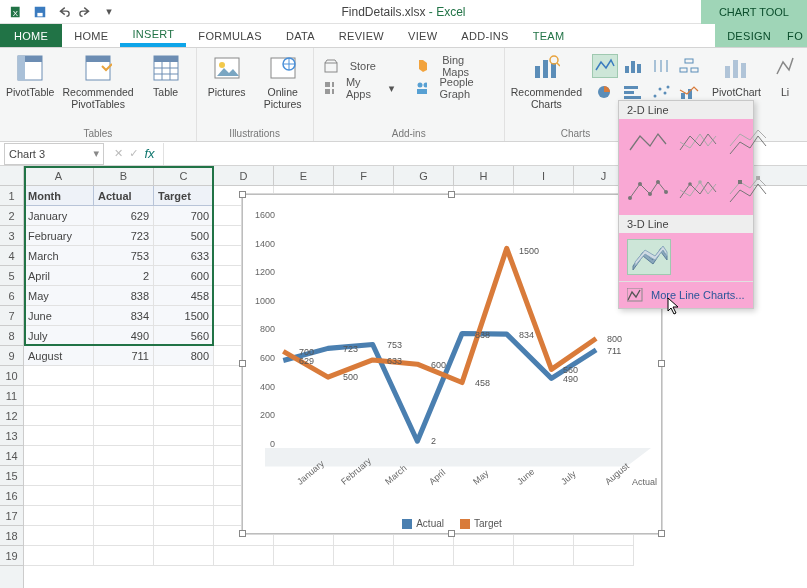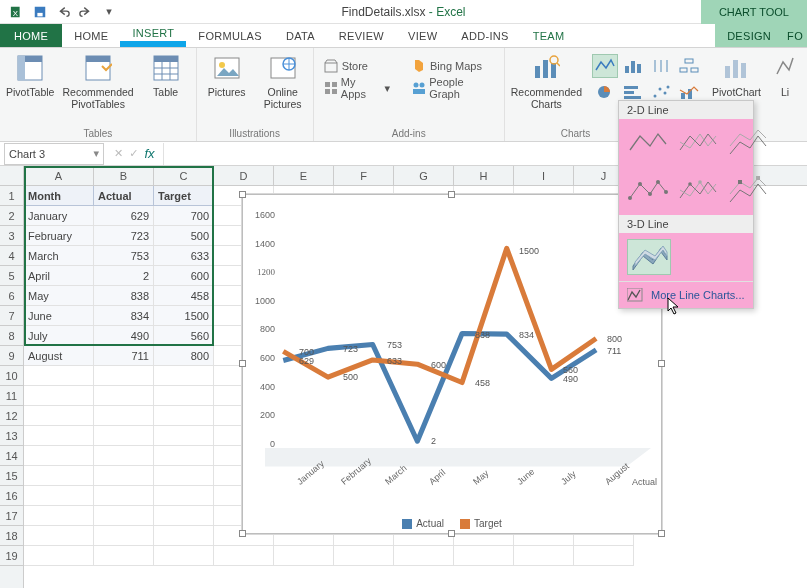--- a/index.html
+++ b/index.html
@@ -11,34 +11,34 @@
   .qat-btn { width:22px; height:20px; display:flex; align-items:center; justify-content:center; color:#555;}
   .qat-btn svg { width:14px; height:14px; }
   .title-center { position:absolute; left:50%; transform:translateX(-50%); color:#217346; font-size:12px;}
   .title-center .docname { color:#444; }
   .chart-tool { position:absolute; right:0; top:0; height:24px; background:#9fd5b7; color:#0a4d2b; padding:0 18px; font-size:11px; display:flex; align-items:center;}
 
   
   .tabs { height:24px; background:#fff; display:flex; align-items:stretch; border-bottom:1px solid #d4d4d4;}
   .tab { padding:0 12px; font-size:11px; color:#444; display:flex; align-items:center; cursor:pointer; letter-spacing:.3px;}
   .tab.file { background:#217346; color:#fff; padding:0 14px;}
-  .tab.active { color:#217346; border-bottom:6px solid #0ea5e9;}
+  .tab.active { color:#217346; border-bottom:4px solid #0ea5e9;}
   .tab.green { color:#217346;}
   .tabs-right { margin-left:auto; display:flex;}
   .tab.design { background:#9fd5b7; color:#0a4d2b;}
 
   
   .ribbon { height:94px; background:#f5f6f6; border-bottom:1px solid #d4d4d4; display:flex; position:relative;}
   .rgrp { border-right:1px solid #e1e1e1; padding:4px 6px 2px; display:flex; flex-direction:column; justify-content:space-between;}
   .rgrp .btns { display:flex; gap:8px;}
   .bigbtn { display:flex; flex-direction:column; align-items:center; gap:2px; min-width:48px; cursor:pointer;}
   .bigbtn .ico { width:32px; height:32px; display:flex; align-items:center; justify-content:center;}
   .bigbtn .lbl { font-size:10.5px; text-align:center; line-height:12px; color:#444;}
   .grplabel { font-size:10px; color:#777; text-align:center; padding-top:2px;}
-  .minibtn { display:flex; align-items:center; gap:4px; font-size:11px; color:#555; cursor:pointer; height:20px; padding:0 4px;}
+  .minibtn { display:flex; align-items:center; gap:12px; font-size:11px; color:#555; cursor:pointer; height:20px; padding:0 4px;}
   .addins-col { display:flex; flex-direction:column; gap:2px; padding-top:4px;}
   .chartgrid { display:grid; grid-template-columns:repeat(4,26px); grid-template-rows:repeat(2,24px); gap:2px; padding:2px;}
   .chartcell { border:1px solid transparent; display:flex; align-items:center; justify-content:center; cursor:pointer; color:#618396;}
   .chartcell.active { background:#cde6d8; border:1px solid #9fc9b0;}
 
   
   .linedrop { position:absolute; top:52px; left:618px; width:136px; background:#f9a8d4; border:1px solid #c8c8c8; box-shadow:2px 2px 6px rgba(0,0,0,.2); z-index:50;}
   .linedrop .sec-title { background:#eee; padding:3px 8px; font-size:11px; color:#444;}
   .linedrop .row { display:flex; padding:6px 8px; gap:8px;}
   .lineopt { width:44px; height:36px; border:1px solid transparent; display:flex; align-items:center; justify-content:center; cursor:pointer;}
@@ -691,21 +691,21 @@
     <div class="selborder" style="left:0px;top:0px;width:190px;height:180px"></div>
 
     <div class="chartobj">
       <div class="yaxis" id="yaxis">
           <div style="top: 238.8px;">0</div>
           <div style="top: 210.2px;">200</div>
           <div style="top: 181.6px;">400</div>
           <div style="top: 153px;">600</div>
           <div style="top: 124.4px;">800</div>
           <div style="top: 95.8px;">1000</div>
-          <div style="top: 67.2px; font-family: Liberation Serif, serif;">1200</div>
+          <div style="top: 67.2px;">1200</div>
           <div style="top: 38.6px;">1400</div>
           <div style="top: 10px;">1600</div>
         </div>
       <div class="plot">
         <svg class="linechart" id="linesvg" viewBox="0 0 380 260" preserveAspectRatio="none">
             <path d="M0 239.20000000000002 L380 239.20000000000002 L356 257.4 L-24 257.4 Z" fill="#eef1f3"></path>
             <path d="M18 153.07425 L62 141.15975 L106 137.35725 L150 232.5465 L194 126.5835 L238 127.0905 L282 170.6925 L326 142.68075000000002 " fill="none" stroke="#4a7fb0" stroke-width="5" stroke-linejoin="round"></path>
             <path d="M18 144.075 L62 169.425 L106 152.56725 L150 156.75 L194 174.7485 L238 42.675 L282 161.82000000000002 L326 131.4 " fill="none" stroke="#d97b3a" stroke-width="5" stroke-linejoin="round"></path>
           </svg>
         <div id="dlabels">

